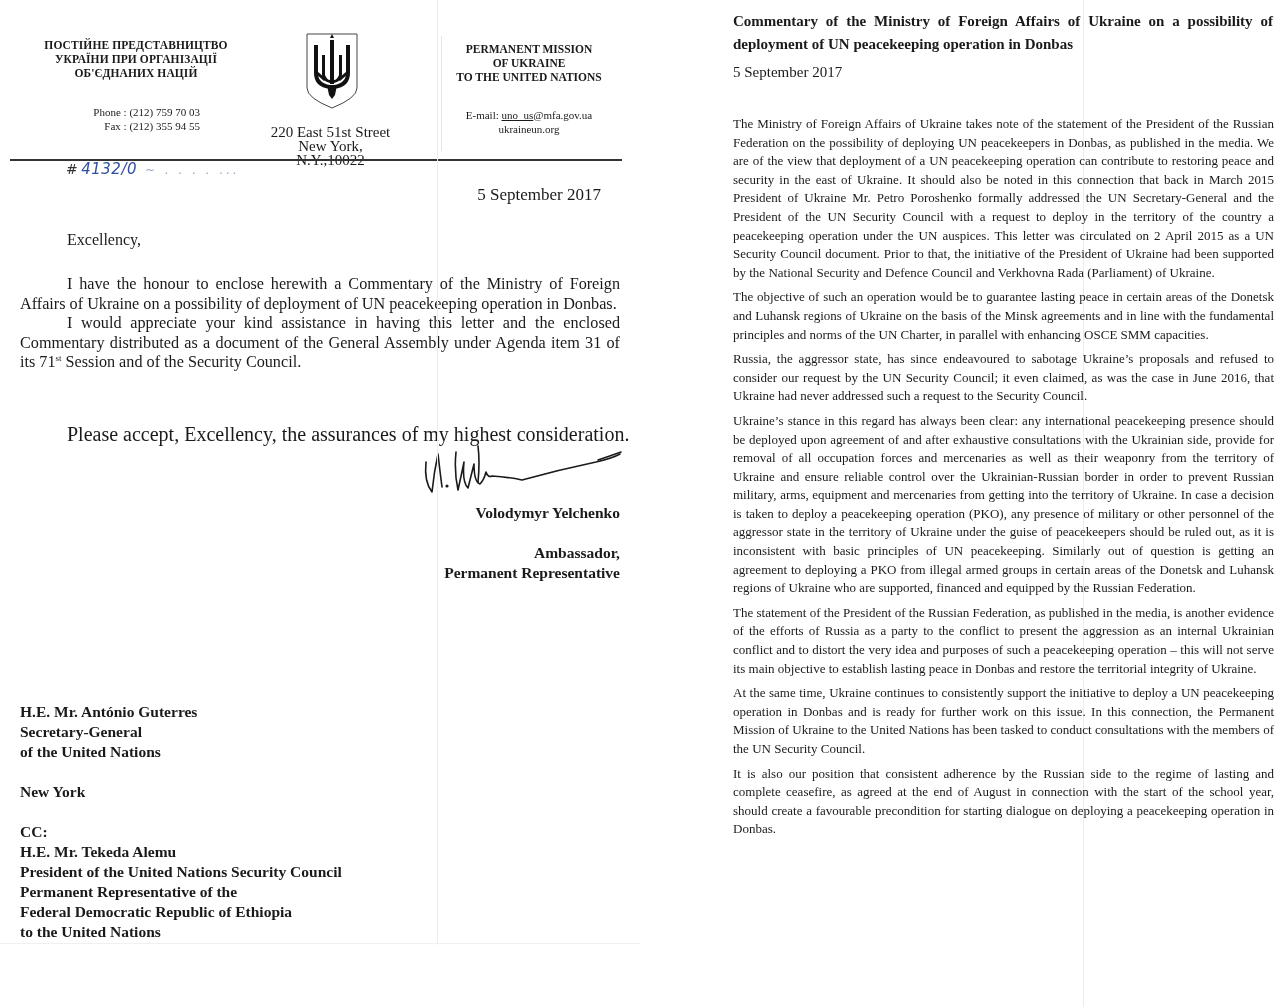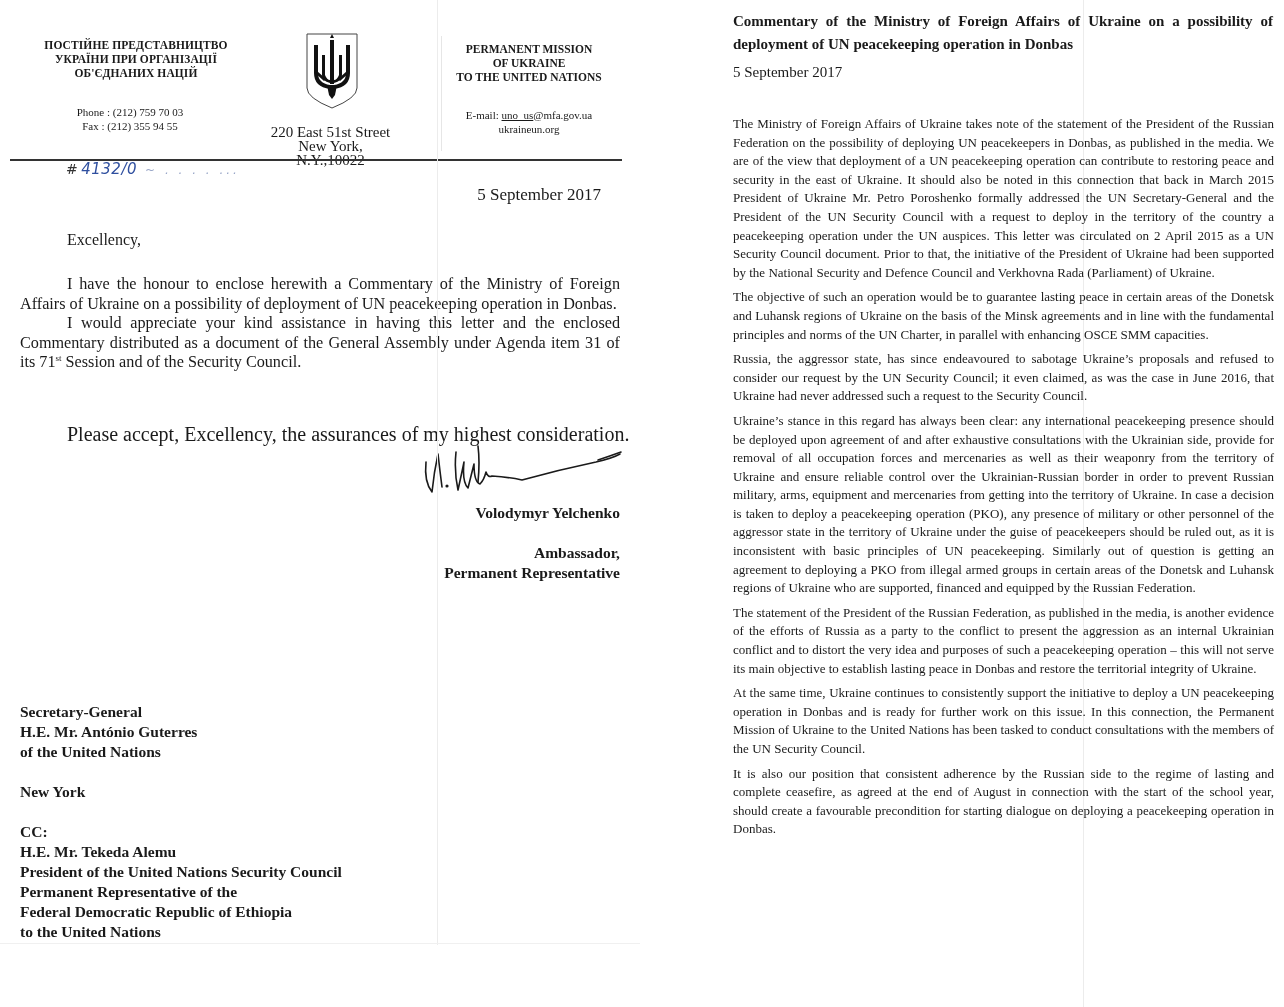--- a/index.html
+++ b/index.html
@@ -12,21 +12,21 @@
 
   
   .fold-line { position: absolute; top: 0; width: 1px; height: 945px; background: #ececec; }
   .gutter { position: absolute; left: 640px; top: 0; width: 80px; height: 1007px; background: #ffffff; }
   .scan-edge { position: absolute; left: 0; top: 943px; width: 700px; height: 1px; background: #f0f0f0; }
 
   
   .lh-ua { position: absolute; left: 20px; top: 38px; width: 232px; text-align: center; font-weight: bold; font-size: 11.5px; line-height: 14px; letter-spacing: 0.1px; }
   .lh-en { position: absolute; left: 440px; top: 42px; width: 178px; text-align: center; font-weight: bold; font-size: 11.5px; line-height: 14px; }
   .lh-phone { position: absolute; left: 60px; top: 105px; width: 140px; font-size: 11px; line-height: 14px; text-align: center; }
-  .lh-phone div { white-space: nowrap; }
+  .lh-phone div { white-space: nowrap; text-align: right; }
   .lh-addr { position: absolute; left: 268px; top: 125px; width: 125px; font-size: 15px; line-height: 14px; text-align: center; }
   .lh-email { position: absolute; left: 440px; top: 108px; width: 178px; font-size: 11px; line-height: 14px; text-align: center; }
   .lh-email .u { text-decoration: underline; }
   .emblem { position: absolute; left: 305px; top: 33px; width: 54px; height: 76px; }
   .lh-vline { position: absolute; left: 441px; top: 36px; width: 1px; height: 115px; background: #e6e6e6; }
   .lh-rule { position: absolute; left: 10px; top: 159px; width: 612px; height: 1.5px; background: #333; }
 
   .ref-handwritten { position: absolute; left: 66px; top: 160px; font-family: "DejaVu Sans", sans-serif; font-style: italic; font-size: 15px; color: #2f4f9f; letter-spacing: 0.5px; }
   .ref-handwritten .hash { color: #333; font-style: normal; font-size: 14px; margin-right: 3px; }
   .ref-handwritten .faint { color: #9aa7c8; letter-spacing: 3px; margin-left: 8px; font-size: 12px; }
@@ -131,22 +131,22 @@
     </g>
   </svg>
 
   <div class="signer-block">
     <span class="signer-name">Volodymyr Yelchenko</span>
     <span class="signer-title">Ambassador,</span>
     <span style="display:block">Permanent Representative</span>
   </div>
 
   <div class="addressee">
+    <div>H.E. Mr. António Guterres</div>
     <div>Secretary-General</div>
-    <div>H.E. Mr. António Guterres</div>
     <div>of the United Nations</div>
     <div class="gap"></div>
     <div>New York</div>
     <div class="gap"></div>
     <div>CC:</div>
     <div>H.E. Mr. Tekeda Alemu</div>
     <div>President of the United Nations Security Council</div>
     <div>Permanent Representative of the</div>
     <div>Federal Democratic Republic of Ethiopia</div>
     <div>to the United Nations</div>

